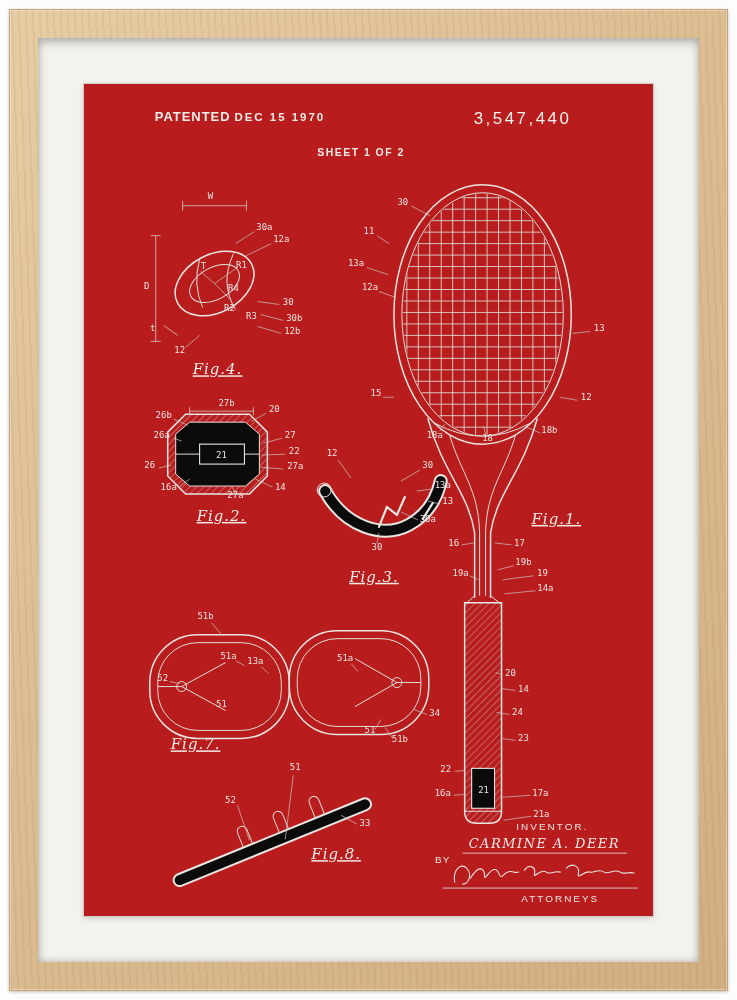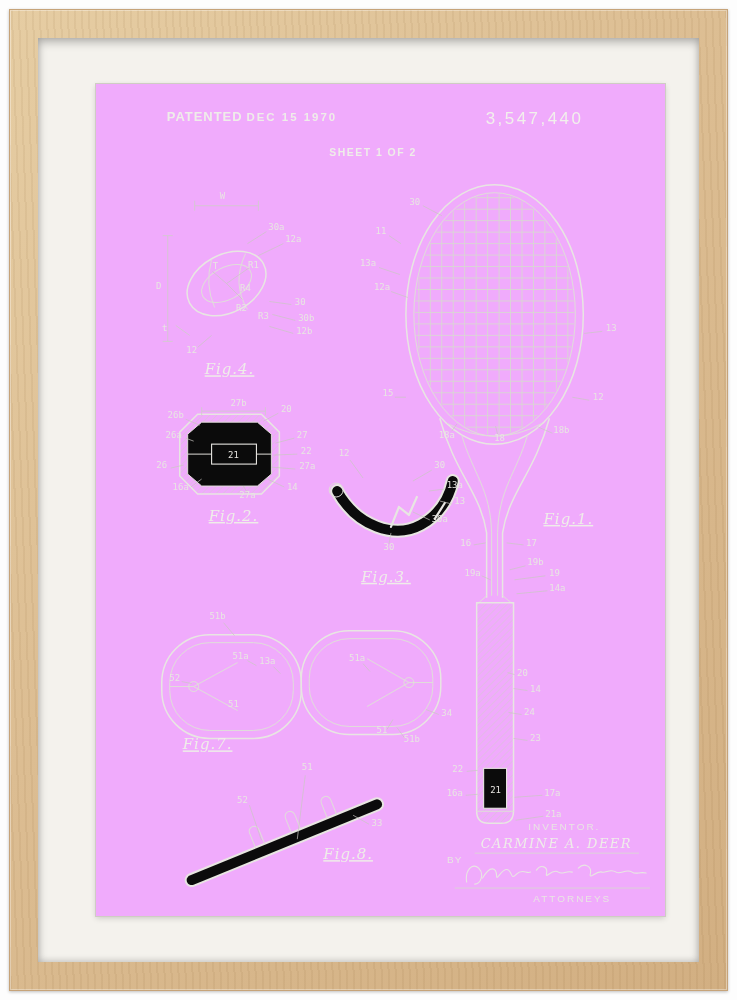--- a/index.html
+++ b/index.html
@@ -12,23 +12,22 @@
       linear-gradient(135deg,#e6cda3 0%,#dcbd92 45%,#d2af82 100%);
     border:1px solid #c6a379;
     box-shadow:inset 0 0 0 1px rgba(255,255,255,.35), 0 1px 3px rgba(0,0,0,.25);
   }
   .mat{
     width:100%;height:100%;box-sizing:border-box;padding:46px;
     background:#f4f2ed;
     box-shadow:inset 0 4px 10px rgba(0,0,0,.28), inset 0 -2px 6px rgba(0,0,0,.12);
   }
   .poster{
-    width:100%;height:100%;background:#f0abfc;position:relative;
+    width:100%;height:100%;background:#b91c1c;position:relative;
     box-shadow:0 0 0 1px #cfccc4, 0 2px 6px rgba(0,0,0,.18);
-    margin-left:12px;
   }
   .poster svg{display:block;width:100%;height:100%;}
 
   
   .outline{fill:none;stroke:#e8e6e2;stroke-width:1.5;}
   .outline-thin{fill:none;stroke:#e0ded9;stroke-width:1;}
   .string{stroke:#d9d7d2;stroke-width:0.9;}
   .leader{stroke:#c9c7c2;stroke-width:0.7;fill:none;}
   .dim{stroke:#cfcdc9;stroke-width:0.8;fill:none;}
   .tube{fill:none;stroke:#e8e6e2;stroke-width:14;stroke-linecap:round;}

